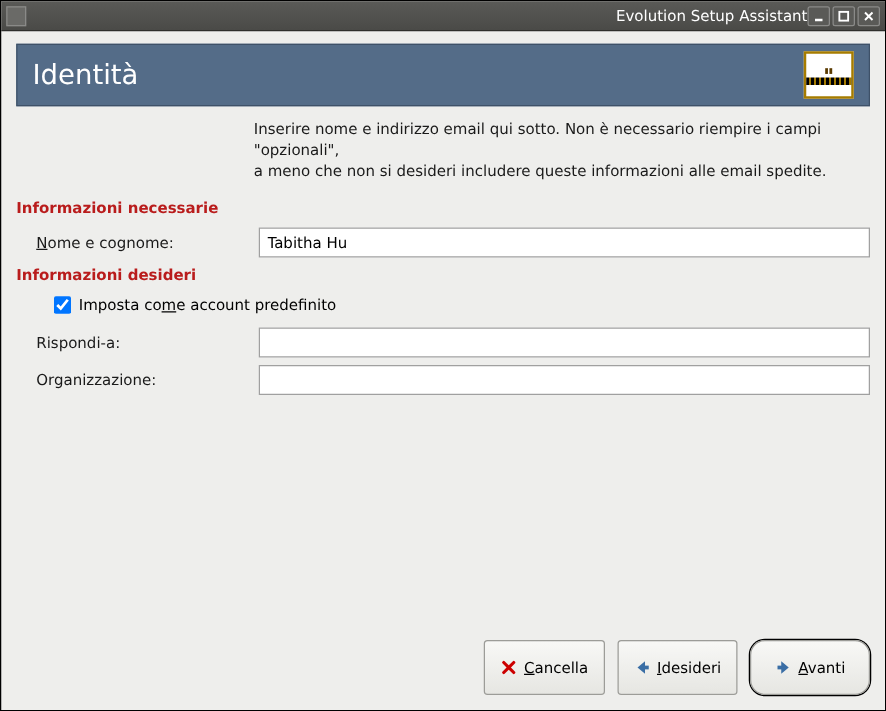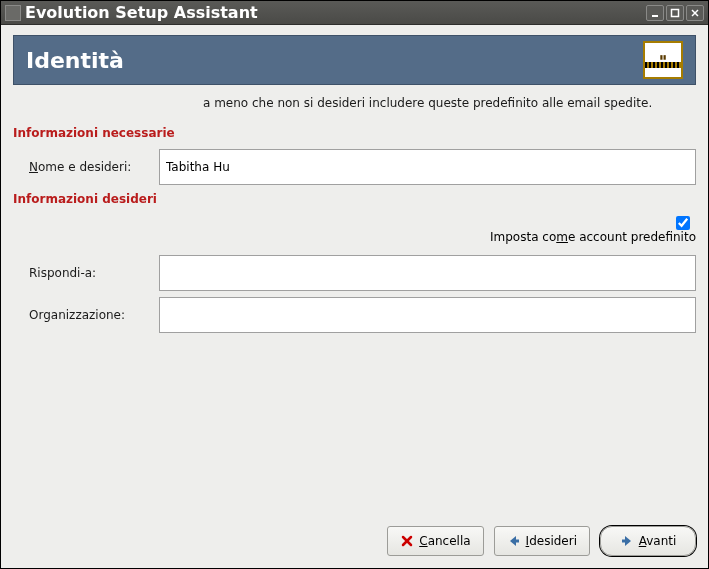--- a/index.html
+++ b/index.html
@@ -23,23 +23,23 @@
   height: 24px;
   background: linear-gradient(to bottom, #5a5a57 0%, #4a4a47 100%);
   color: #fff;
   display: flex;
   align-items: center;
   padding: 0 4px;
   border-bottom: 1px solid #2e2e2c;
 }
 .titlebar .title {
   flex: 1;
-  text-align: left;
-  font-weight: bold;
-  font-size: 16px;
+  text-align: right;
+  font-weight: normal;
+  font-size: 12px;
 }
 .titlebar .win-btns {
   display: flex;
   gap: 2px;
 }
 .win-btn {
   width: 18px;
   height: 16px;
   background: #5a5a57;
   border: 1px solid #8a8a88;
@@ -70,21 +70,21 @@
   height: 50px;
   display: flex;
   align-items: center;
   padding: 0 12px;
   border: 1px solid #3e5168;
   justify-content: space-between;
 }
 .header-banner .page-title {
   color: #fff;
   font-size: 22px;
-  font-weight: bold;
+  font-weight: normal;
 }
 .header-banner .logo {
   width: 40px;
   height: 38px;
   background: #fff;
   border: 2px solid #a67c00;
   display: flex;
   flex-direction: column;
   align-items: center;
   justify-content: center;
@@ -115,49 +115,49 @@
   margin: 3px 0 3px 16px;
 }
 .form-row .label {
   width: 130px;
   font-size: 12px;
   color: #1a1a1a;
 }
 .form-row .label .ul { text-decoration: underline; }
 .form-row input[type=text] {
   flex: 1;
-  height: 36px;
+  height: 24px;
   padding: 2px 6px;
   font-size: 12px;
   font-family: inherit;
   border: 1px solid #a0a0a0;
   background: #fff;
+  margin-left: 48px;
 }
 .checkbox-row {
   display: flex;
   align-items: flex-end;
   margin: 4px 0 8px 30px;
-  flex-direction: column;
 }
 .checkbox-row input[type=checkbox] {
   margin-right: 6px;
   width: 14px;
   height: 14px;
 }
 .checkbox-row .cb-label { font-size: 12px; }
 .checkbox-row .cb-label .ul { text-decoration: underline; }
 .button-bar {
   display: flex;
   justify-content: flex-end;
   gap: 10px;
   padding: 10px 12px 12px 12px;
 }
 .btn {
   min-width: 96px;
-  height: 30px;
+  height: 44px;
   background: linear-gradient(to bottom, #f8f8f6 0%, #e6e6e2 100%);
   border: 1px solid #9c9c98;
   border-radius: 3px;
   display: flex;
   align-items: center;
   justify-content: center;
   gap: 5px;
   font-size: 12px;
   cursor: pointer;
   padding: 0 12px;
@@ -202,27 +202,28 @@
 
     <div class="header-banner">
       <div class="page-title">Identità</div>
       <div class="logo">
         <span>▮▮</span>
         <div class="stripes"></div>
       </div>
     </div>
 
     <div class="intro">
-      <div>a meno che non si desideri includere queste predefinito alle email spedite.</div>
+      <div>Inserire nome e indirizzo email qui sotto. Non è necessario riempire i campi "opzionali",</div>
+      <div>a meno che non si desideri includere queste informazioni alle email spedite.</div>
     </div>
 
     <div class="section-header">Informazioni necessarie</div>
 
     <div class="form-row">
-      <div class="label"><span class="ul">N</span><span>ome e desideri:</span></div>
+      <div class="label"><span class="ul">N</span><span>ome e cognome:</span></div>
       <input type="text" value="Tabitha Hu" style="">
     </div>
 
 
     <div class="section-header">Informazioni desideri</div>
 
     <div class="checkbox-row">
       <input type="checkbox" checked="" style="">
       <span class="cb-label"><span>Imposta co</span><span class="ul">m</span><span>e account predefinito</span></span>
     </div>

